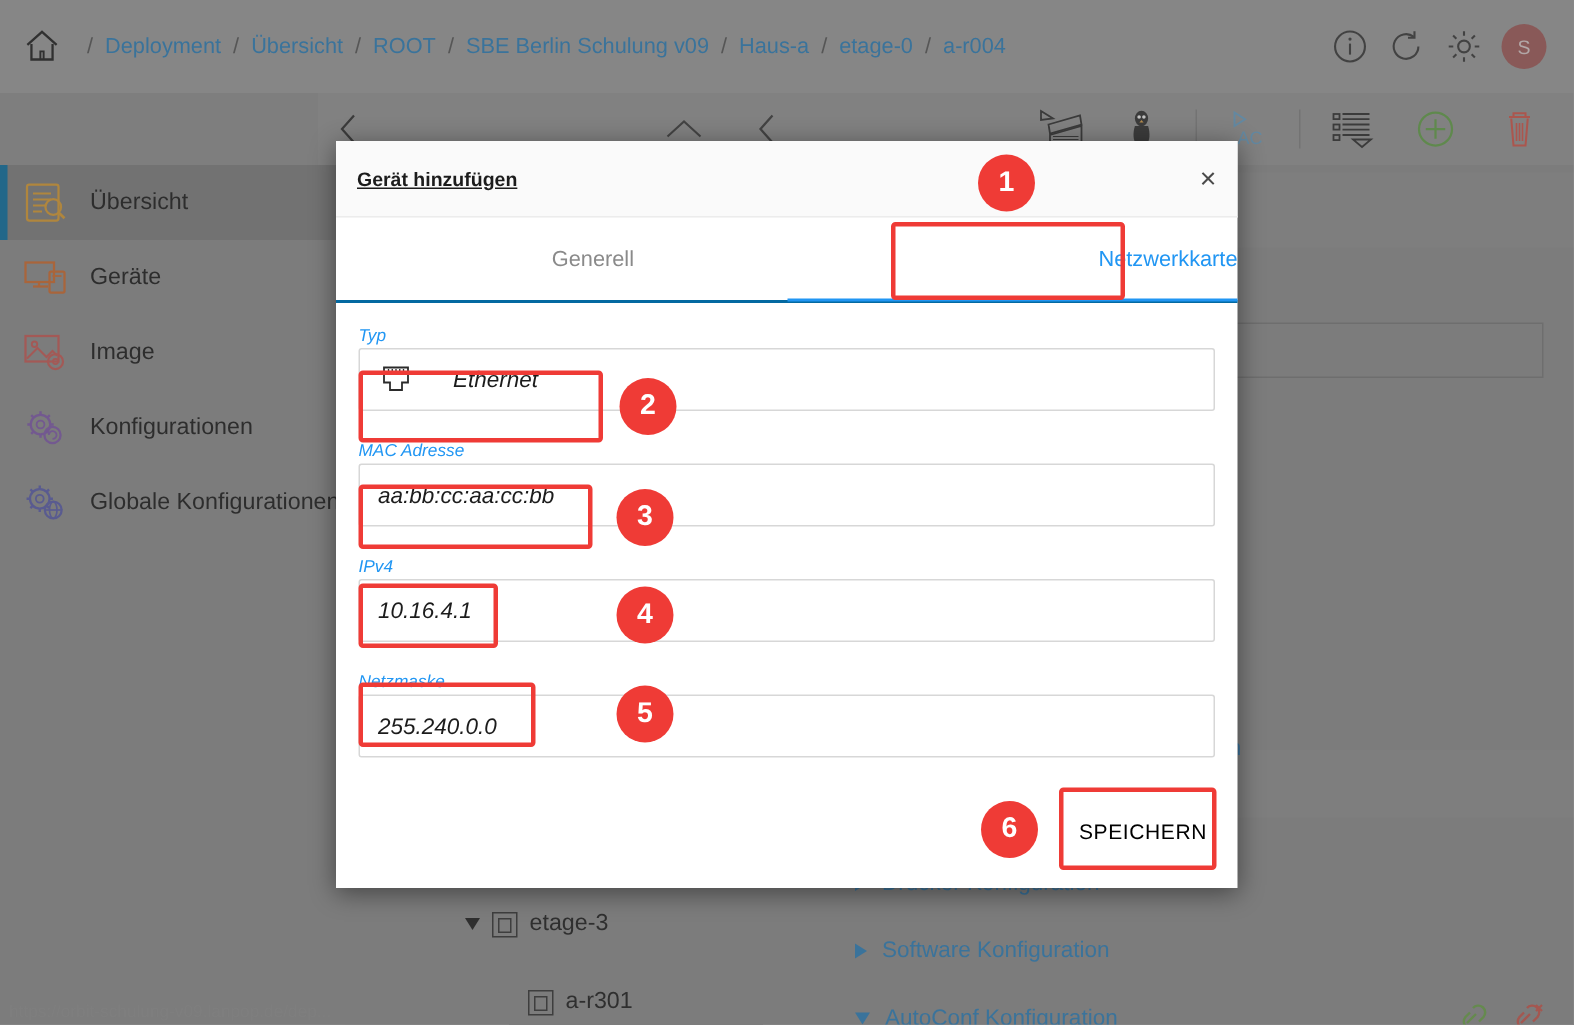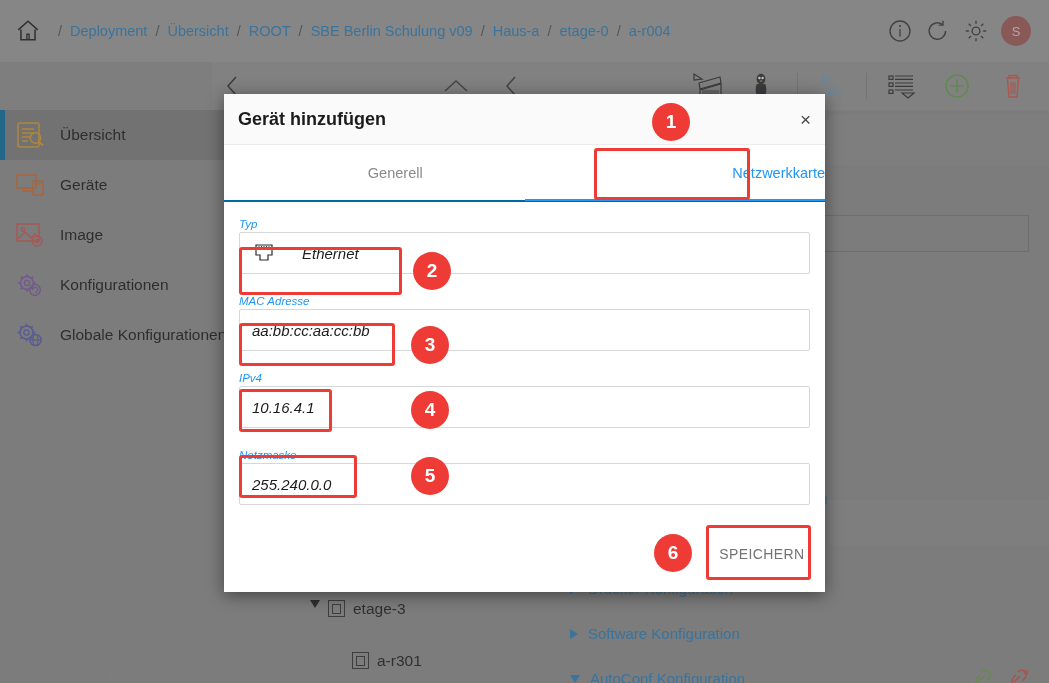--- a/index.html
+++ b/index.html
@@ -70,21 +70,21 @@
   .box-outline { position: absolute; border: 1px solid #787878; }
   .acc-row {
     position: absolute; display: flex; align-items: center; gap: 10px;
     color: #2d7fb8; font-size: 15px; white-space: nowrap;
   }
   .tri-right { width: 0; height: 0; border-left: 8px solid #2d7fb8; border-top: 5px solid transparent; border-bottom: 5px solid transparent; }
   .tri-down  { width: 0; height: 0; border-top: 8px solid #2d7fb8; border-left: 5px solid transparent; border-right: 5px solid transparent; }
 
   
   .tree { position: absolute; left: 0; top: 0; }
-  .tree-row { display: flex; align-items: flex-start; height: 32px; font-size: 15.5px; color: #1d1d1d; white-space: nowrap; }
+  .tree-row { display: flex; align-items: center; height: 32px; font-size: 15.5px; color: #1d1d1d; white-space: nowrap; }
   .tree-caret { width: 0; height: 0; border-top: 8px solid #1d1d1d; border-left: 5.5px solid transparent; border-right: 5.5px solid transparent; margin-right: 8px; }
   .node-ico { width: 17px; height: 17px; border: 1.4px solid #333; margin-right: 8px; position: relative; }
   .node-ico::after { content: ""; position: absolute; left: 3px; top: 3px; width: 7px; height: 8px; border: 1.2px solid #333; }
 
   
   .statusurl {
     position: absolute; left: 6px; bottom: 2px; font-size: 11.5px;
     color: #8f8f8f; white-space: nowrap;
   }
 
@@ -94,21 +94,21 @@
   
   .modal {
     position: absolute; left: 224px; top: 94px; width: 601px; height: 498px;
     background: #fff; box-shadow: 0 3px 16px rgba(0,0,0,.45);
     display: flex; flex-direction: column;
   }
   .modal-head {
     height: 51px; background: #fafafa; border-bottom: 1px solid #ececec;
     display: flex; align-items: center; padding: 0 14px;
   }
-  .modal-title { font-size: 18px; font-weight: bold; color: #1c1c1c; }
+  .modal-title { font-size: 13px; font-weight: bold; color: #1c1c1c; text-decoration: underline; }
   .modal-x { margin-left: auto; font-size: 19px; color: #4a4a4a; line-height: 1; cursor: pointer; }
   .tabs { height: 57px; display: flex; border-bottom: 2px solid #0369a1; position: relative; padding-left: 28px; }
   .tab {
     flex: 1; display: flex; align-items: center; justify-content: center;
     font-size: 14.5px; color: #8a8a8a;
   }
   .tab.active { color: #2196f3; justify-content: flex-end; }
   .tab-underline { position: absolute; left: 50%; right: 0; bottom: -1px; height: 2px; background: #2196f3; }
 
   .form { flex: 1; padding: 16px 15px 0 15px; position: relative; font-style: italic; }
@@ -116,21 +116,21 @@
   .flabel { font-size: 11.5px; color: #2196f3; margin-bottom: 2px; }
   .finput {
     height: 42px; border: 1px solid #d7d7d7; border-radius: 2px;
     display: flex; align-items: center; padding: 0 12px;
     font-size: 15px; color: #1c1c1c; background: #fff;
   }
   .rj45 { width: 24px; height: 20px; margin-right: 26px; flex: 0 0 auto; }
   .modal-foot { padding: 0 15px 16px 15px; display: flex; justify-content: flex-end; }
   .save-btn {
     min-width: 96px; height: 44px; display: flex; align-items: center; justify-content: center;
-    color: #737373; font-size: 14px; letter-spacing: .4px; background: #fff; cursor: pointer;
+    color: #000000; font-size: 14px; letter-spacing: .4px; background: #fff; cursor: pointer;
   }
 
   
   .anno-box {
     position: absolute; border: 3px solid #ef3b36; border-radius: 3px;
     pointer-events: none;
   }
   .anno-badge {
     position: absolute; width: 38px; height: 38px; border-radius: 50%;
     background: #ef3b36; color: #fff; font-size: 19px; font-weight: bold;

